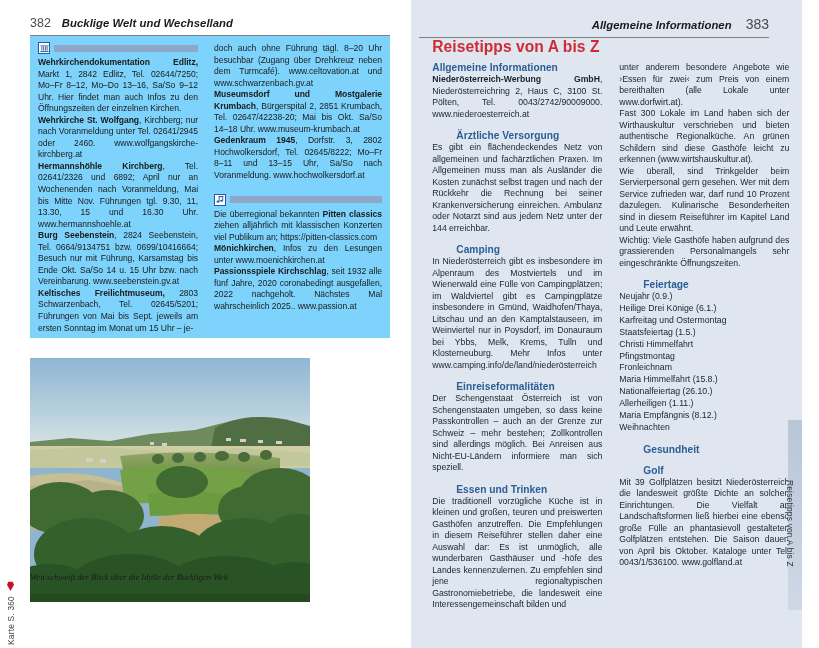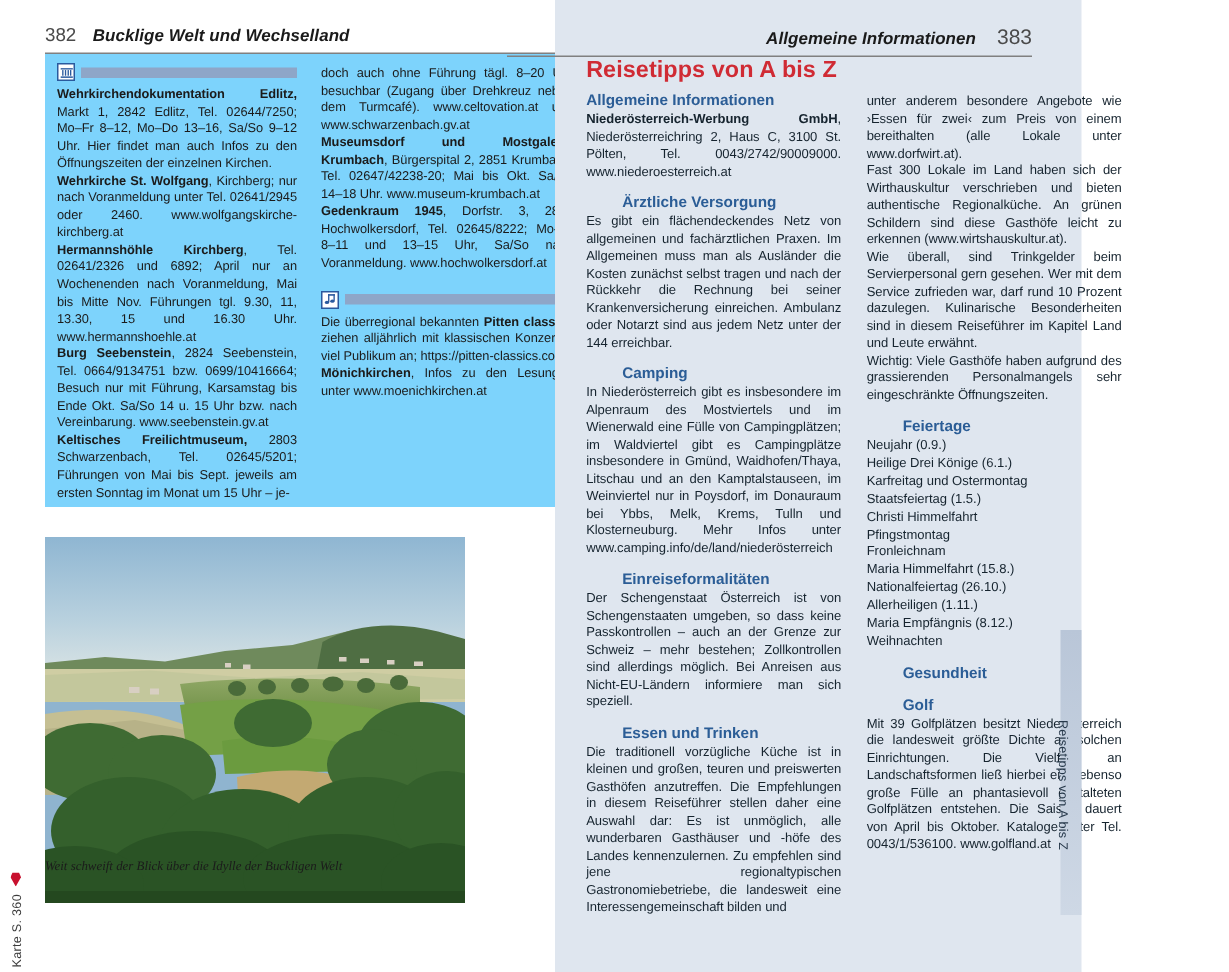--- a/index.html
+++ b/index.html
@@ -2,21 +2,21 @@
 <html><head>
 <meta charset="utf-8">
 <style>
   * { box-sizing: border-box; margin: 0; padding: 0; }
   html, body {
     width: 819px; height: 648px;
     background: #ffffff;
     font-family: "Liberation Sans", sans-serif;
     overflow: hidden;
   }
-  .spread { position: relative; width: 721px; height: 648px; display: flex; }
+  .spread { position: relative; width: 802px; height: 648px; display: flex; }
 
   
   .page-left {
     position: relative;
     width: 420px; height: 648px;
     background: #ffffff;
     padding: 0;
   }
   .edge-tab-left {
     position: absolute; left: 0; top: 537px;
@@ -174,20 +174,21 @@
             <rect x="3" y="1.2" width="5" height="1.2" fill="#2a5a9e"></rect>
             <ellipse cx="2.2" cy="7.4" rx="1.6" ry="1.2" fill="#2a5a9e"></ellipse>
             <ellipse cx="6.2" cy="6.4" rx="1.6" ry="1.2" fill="#2a5a9e"></ellipse>
           </svg>
         </span>
         <span class="ibar-rule"></span>
       </div>
       <div class="itext">
         <p><span>Die überregional bekannten </span><b>Pitten classics</b><span> ziehen alljährlich mit klassischen Konzerten viel Publikum an; https://pitten-classics.com</span></p>
         <p><b>Mönichkirchen</b><span>, Infos zu den Lesungen unter www.moenichkirchen.at</span></p>
+        <p><b>Passionsspiele Kirchschlag</b><span>, seit 1932 alle fünf Jahre, 2020 coronabedingt ausgefallen, 2022 nachgeholt. Nächstes Mal wahrscheinlich 2025.. www.passion.at</span></p>
       </div>
     </div>
 
     <div class="photo">
       <svg viewBox="0 0 280 244" preserveAspectRatio="none">
         <defs>
           <linearGradient id="sky" x1="0" y1="0" x2="0" y2="1">
             <stop offset="0%" stop-color="#8fb6d2"></stop>
             <stop offset="60%" stop-color="#b7d0de"></stop>
             <stop offset="100%" stop-color="#d7e2e4"></stop>

